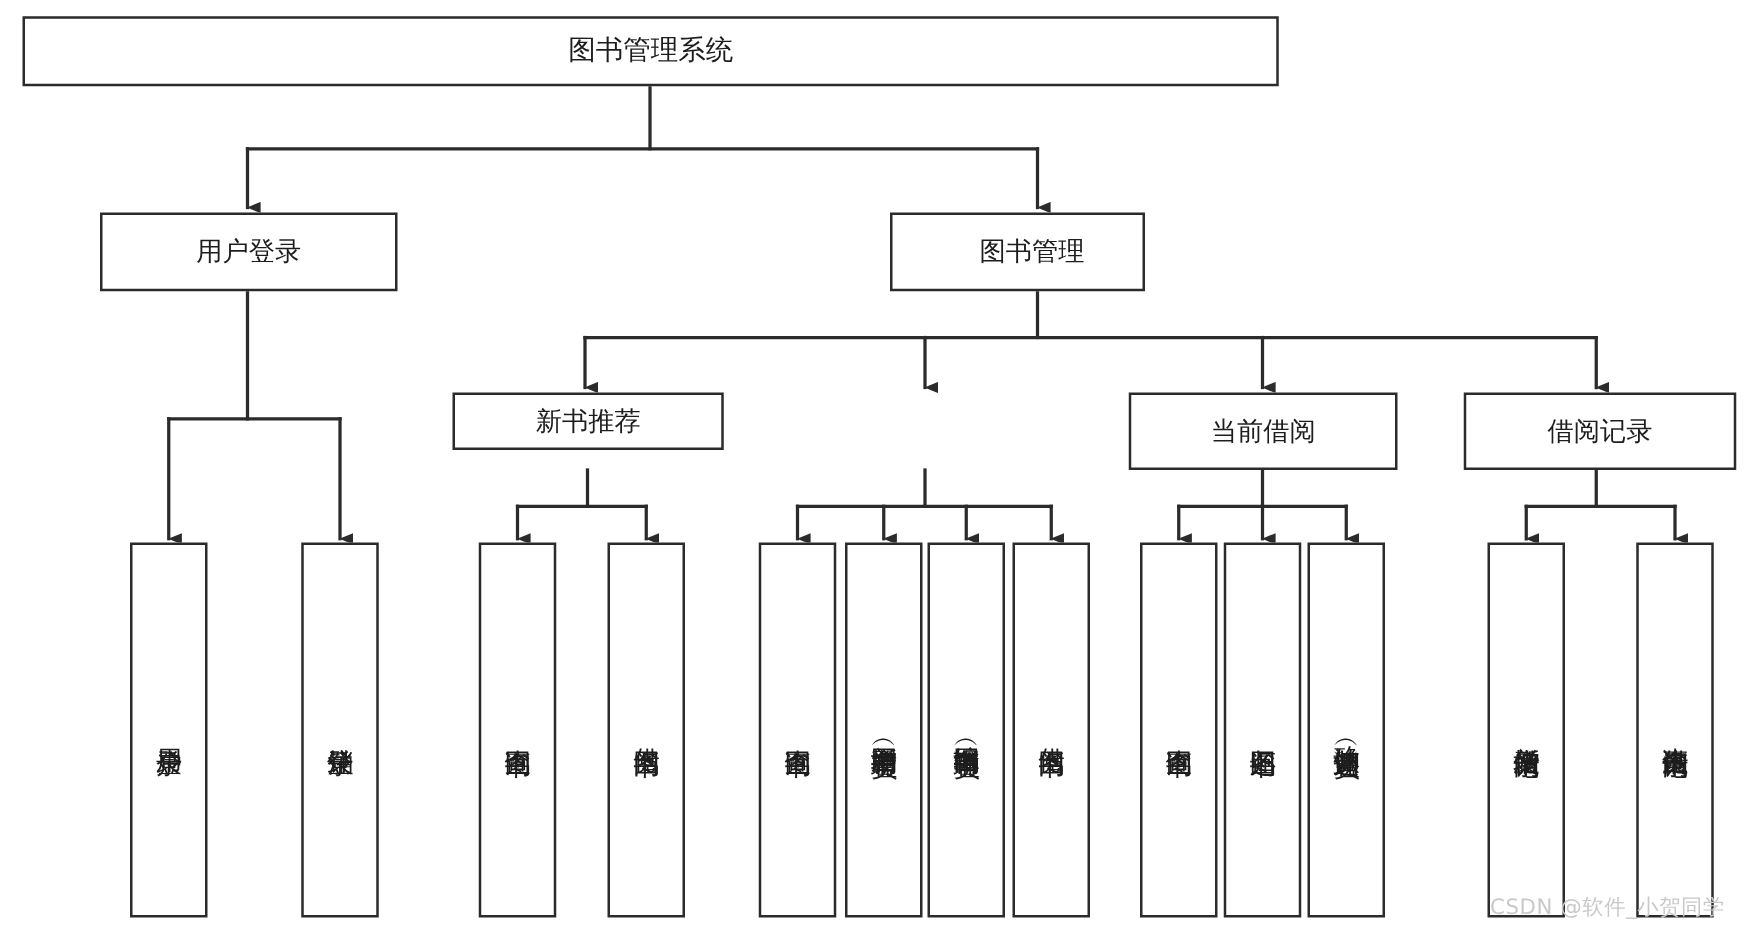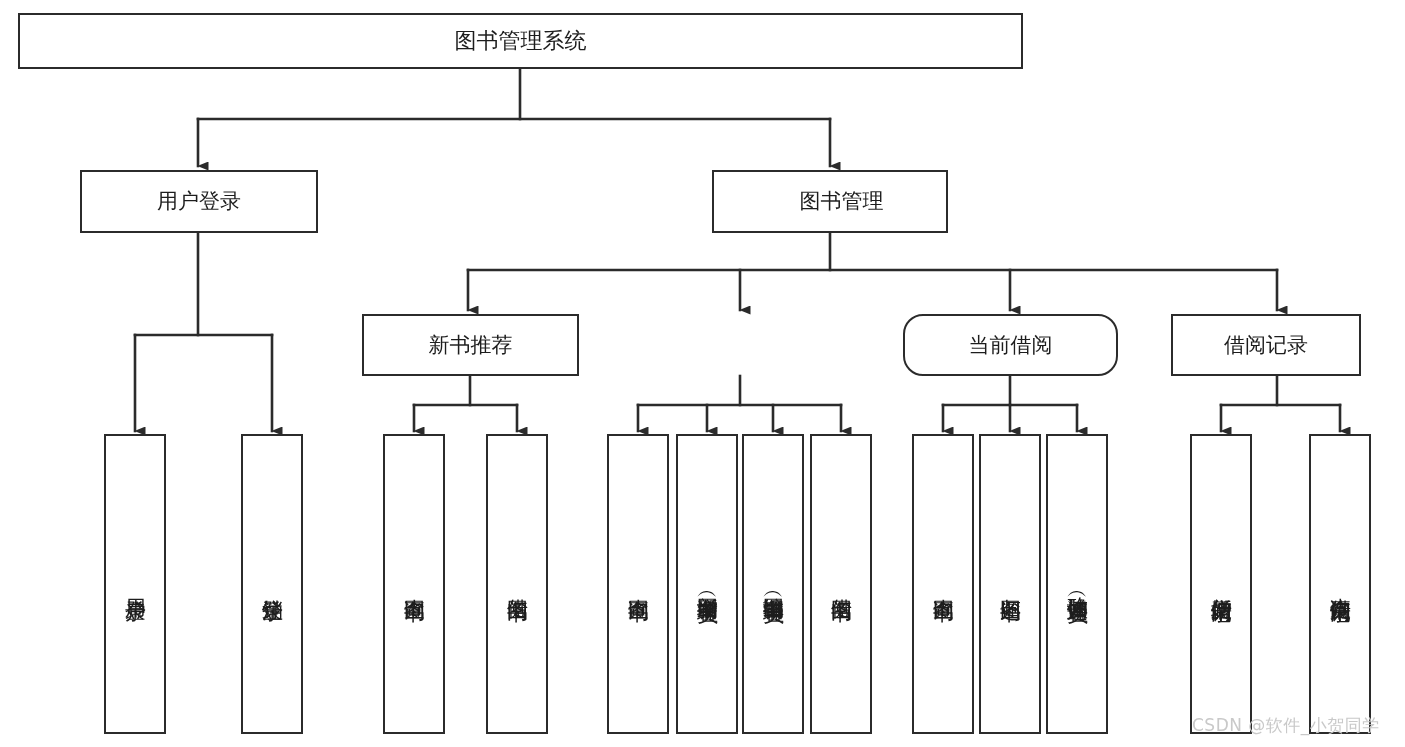--- a/index.html
+++ b/index.html
@@ -125,31 +125,31 @@
     </g>
   </svg>
 
   <div class="node root" style="left:18px; top:13px; width:1005px; height:56px;">
     <span class="lbl">图书管理系统</span>
   </div>
 
   <div class="node lvl2" style="left:80px; top:170px; width:238px; height:63px;">
     <span class="lbl">用户登录</span>
   </div>
-  <div class="node lvl2" style="left:712px; top:170px; width:236px; height:63px;padding-left:23px;">
+  <div class="node lvl2" style="left:712px; top:170px; width:204px; height:63px;padding-left:23px;">
     <span class="lbl">图书管理</span>
   </div>
 
-  <div class="node lvl3" style="left:362px; top:314px; width:217px; height:62px;">
+  <div class="node lvl3" style="left:362px; top:314px; width:217px; height:46px;">
     <span class="lbl">新书推荐</span>
   </div>
-  <div class="node lvl3" style="left:903px; top:314px; width:215px; height:62px;border-radius:20px;">
+  <div class="node lvl3" style="left:903px; top:314px; width:215px; height:62px;">
     <span class="lbl">当前借阅</span>
   </div>
-  <div class="node lvl3" style="left:1171px; top:314px; width:190px; height:62px;">
+  <div class="node lvl3" style="left:1171px; top:314px; width:218px; height:62px;">
     <span class="lbl">借阅记录</span>
   </div>
 
   <div class="node leaf" style="left:104px; top:434px; width:62px; height:300px;">
     <span class="lbl">用户登录</span>
   </div>
   <div class="node leaf" style="left:241px; top:434px; width:62px; height:300px;">
     <span class="lbl">注销登录</span>
   </div>
 

